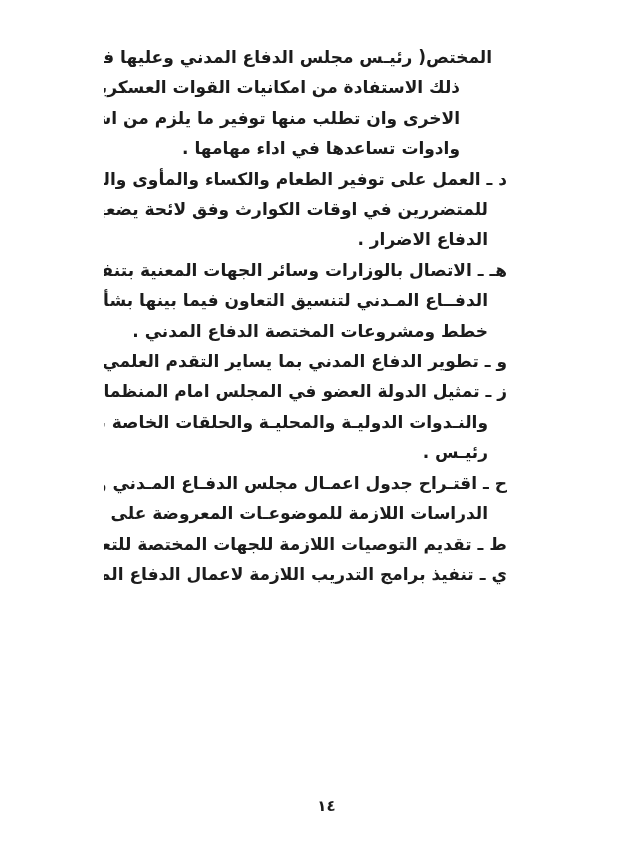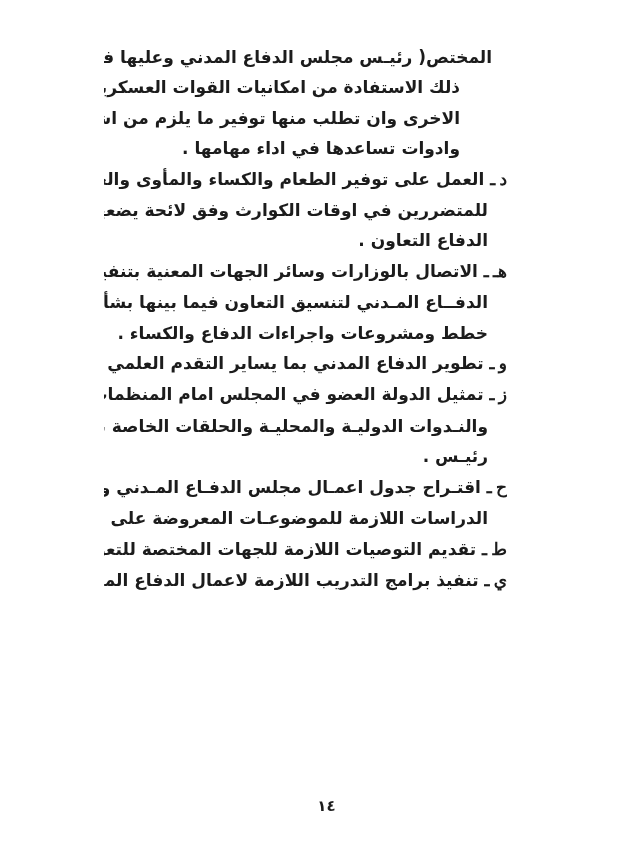--- a/index.html
+++ b/index.html
@@ -35,21 +35,21 @@
   }
   
   .jf { text-align: justify; text-align-last: justify; }
   
   .en { text-align: right; text-align-last: right; }
   
   .p1a { margin-right: 15px; }
   .p1b { margin-right: 47px; }
   
   .ci { margin-right: 19px; }
-  .mk { white-space: pre; font-family: Liberation Serif, serif; }
+  .mk { white-space: pre; }
   .page-num {
     position: absolute;
     top: 797px;
     left: 9px;
     width: 635px;
     text-align: center;
     direction: rtl;
     font-size: 15px;
     font-weight: bold;
     letter-spacing: 6px;
@@ -63,25 +63,25 @@
 
   <div class="text-block">
 
     <div class="ln jf p1a">المختص( رئيـس مجلس الدفاع المدني وعليها في سبيل</div>
     <div class="ln jf p1b">ذلك الاستفادة من امكانيات القوات العسكرية والجهات</div>
     <div class="ln jf p1b">الاخرى وان تطلب منها توفير ما يلزم من اشخاص ومهمات</div>
     <div class="ln en p1b">وادوات تساعدها في اداء مهامها .</div>
 
     <div class="ln jf"><span class="mk">د ـ</span> <span>العمل على توفير الطعام والكساء والمأوى والعلاج وغير ذلك</span></div>
     <div class="ln jf ci">للمتضررين في اوقات الكوارث وفق لائحة يضعها مجلس</div>
-    <div class="ln en ci">الدفاع التعاون .</div>
+    <div class="ln en ci">الدفاع الاضرار .</div>
 
     <div class="ln jf"><span class="mk">هـ ـ</span> <span>الاتصال بالوزارات وسائر الجهات المعنية بتنفيذ اعمال</span></div>
     <div class="ln jf ci">الدفــاع المـدني لتنسيق التعاون فيما بينها بشأن تنفيذ</div>
-    <div class="ln en ci">خطط ومشروعات واجراءات الدفاع والكساء .</div>
+    <div class="ln en ci">خطط ومشروعات المختصة الدفاع المدني .</div>
 
     <div class="ln jf"><span class="mk">و ـ</span> <span>تطوير الدفاع المدني بما يساير التقدم العلمي والحربي.</span></div>
 
     <div class="ln jf"><span class="mk">ز ـ</span> <span>تمثيل الدولة العضو في المجلس امام المنظمات والمؤتمرات</span></div>
     <div class="ln jf ci">والنـدوات الدوليـة والمحليـة والحلقات الخاصة بالدفاع</div>
     <div class="ln en ci">رئيـس .</div>
 
     <div class="ln jf"><span class="mk">ح ـ</span> <span>اقتـراح جدول اعمـال مجلس الدفـاع المـدني واعـداد</span></div>
     <div class="ln en ci">الدراسات اللازمة للموضوعـات المعروضة على المجلس .</div>
 

